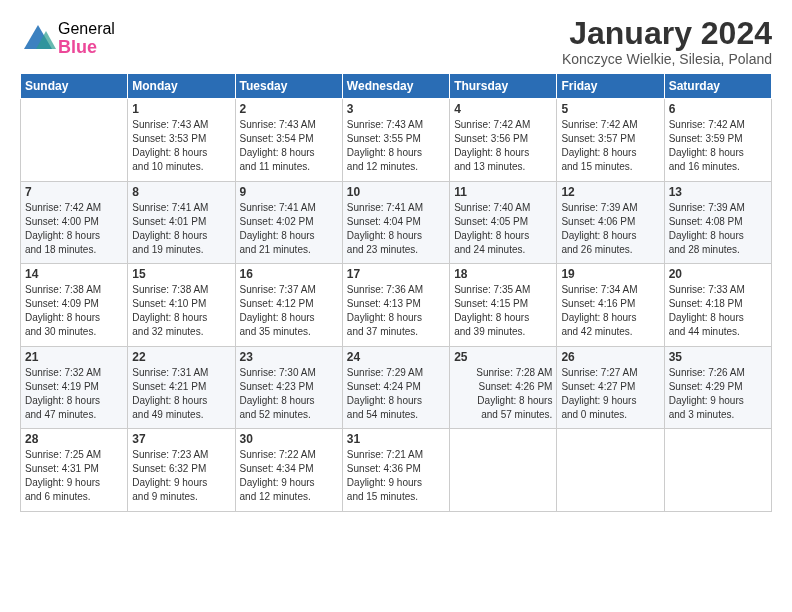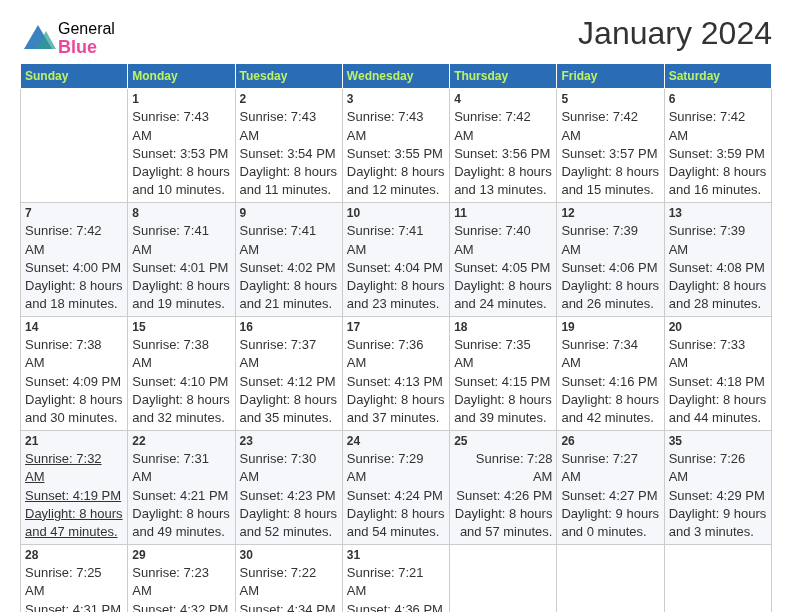--- a/index.html
+++ b/index.html
@@ -41,37 +41,37 @@
     .logo-icon {
       width: 36px;
       height: 36px;
       margin-right: 2px;
     }
     .title-block {
       text-align: right;
     }
     .main-title {
       font-size: 32px;
-      font-weight: normal;
+      font-weight: bold;
       color: #333;
       line-height: 1.1;
     }
     .subtitle {
       font-size: 14px;
       color: #555;
     }
     .calendar {
       flex: 1;
       border-collapse: collapse;
       width: 100%;
       table-layout: fixed;
     }
     .calendar thead tr th {
       background-color: #2a6db5;
-      color: #bef264;
+      color: #ffffff;
       font-size: 12px;
       font-weight: bold;
       padding: 5px 4px;
       text-align: left;
       border: 1px solid #fff;
     }
     .calendar tbody tr td {
       border: 1px solid #ccc;
       vertical-align: top;
       padding: 3px 4px;
@@ -83,21 +83,21 @@
     .calendar tbody tr:nth-child(even) td {
       background: #f5f7fa;
     }
     .day-number {
       font-size: 12px;
       font-weight: bold;
       color: #333;
       margin-bottom: 2px;
     }
     .day-info {
-      font-size: 13px;
+      font-size: 10px;
       color: #333;
       line-height: 1.4;
     }
     td.empty {
       background: #f9f9f9;
     }
   </style>
 </head>
 <body>
 
@@ -108,20 +108,21 @@
         <polygon points="18,4 32,28 4,28" fill="#1a6bb5" opacity="0.85"></polygon>
         <polygon points="26,10 36,28 16,28" fill="#2a9d8f" opacity="0.7"></polygon>
       </svg>
       <div class="logo-text">
         <span>General</span>
         <span class="logo-blue">Blue</span>
       </div>
     </div>
     <div class="title-block">
       <div class="main-title">January 2024</div>
+      <div class="subtitle">Konczyce Wielkie, Silesia, Poland</div>
     </div>
   </div>
 
   <table class="calendar">
     <thead>
       <tr>
         <th>Sunday</th>
         <th>Monday</th>
         <th>Tuesday</th>
         <th>Wednesday</th>
@@ -274,21 +275,21 @@
             <div class="day-number">20</div>
             <div class="day-info" style="white-space: pre-line;">Sunrise: 7:33 AM
 Sunset: 4:18 PM
 Daylight: 8 hours
 and 44 minutes.</div>
           </td>
         </tr>
         <tr>
           <td>
             <div class="day-number">21</div>
-            <div class="day-info" style="white-space: pre-line; text-decoration: underline;">Sunrise: 7:32 AM
+            <div class="day-info" style="white-space: pre-line;">Sunrise: 7:32 AM
 Sunset: 4:19 PM
 Daylight: 8 hours
 and 47 minutes.</div>
           </td>
           <td>
             <div class="day-number">22</div>
             <div class="day-info" style="white-space: pre-line;">Sunrise: 7:31 AM
 Sunset: 4:21 PM
 Daylight: 8 hours
 and 49 minutes.</div>
@@ -331,23 +332,23 @@
         </tr>
         <tr>
           <td>
             <div class="day-number">28</div>
             <div class="day-info" style="white-space: pre-line;">Sunrise: 7:25 AM
 Sunset: 4:31 PM
 Daylight: 9 hours
 and 6 minutes.</div>
           </td>
           <td>
-            <div class="day-number">29</div>
+            <div class="day-number">37</div>
             <div class="day-info" style="white-space: pre-line;">Sunrise: 7:23 AM
-Sunset: 4:32 PM
+Sunset: 6:32 PM
 Daylight: 9 hours
 and 9 minutes.</div>
           </td>
           <td>
             <div class="day-number">30</div>
             <div class="day-info" style="white-space: pre-line;">Sunrise: 7:22 AM
 Sunset: 4:34 PM
 Daylight: 9 hours
 and 12 minutes.</div>
           </td>

